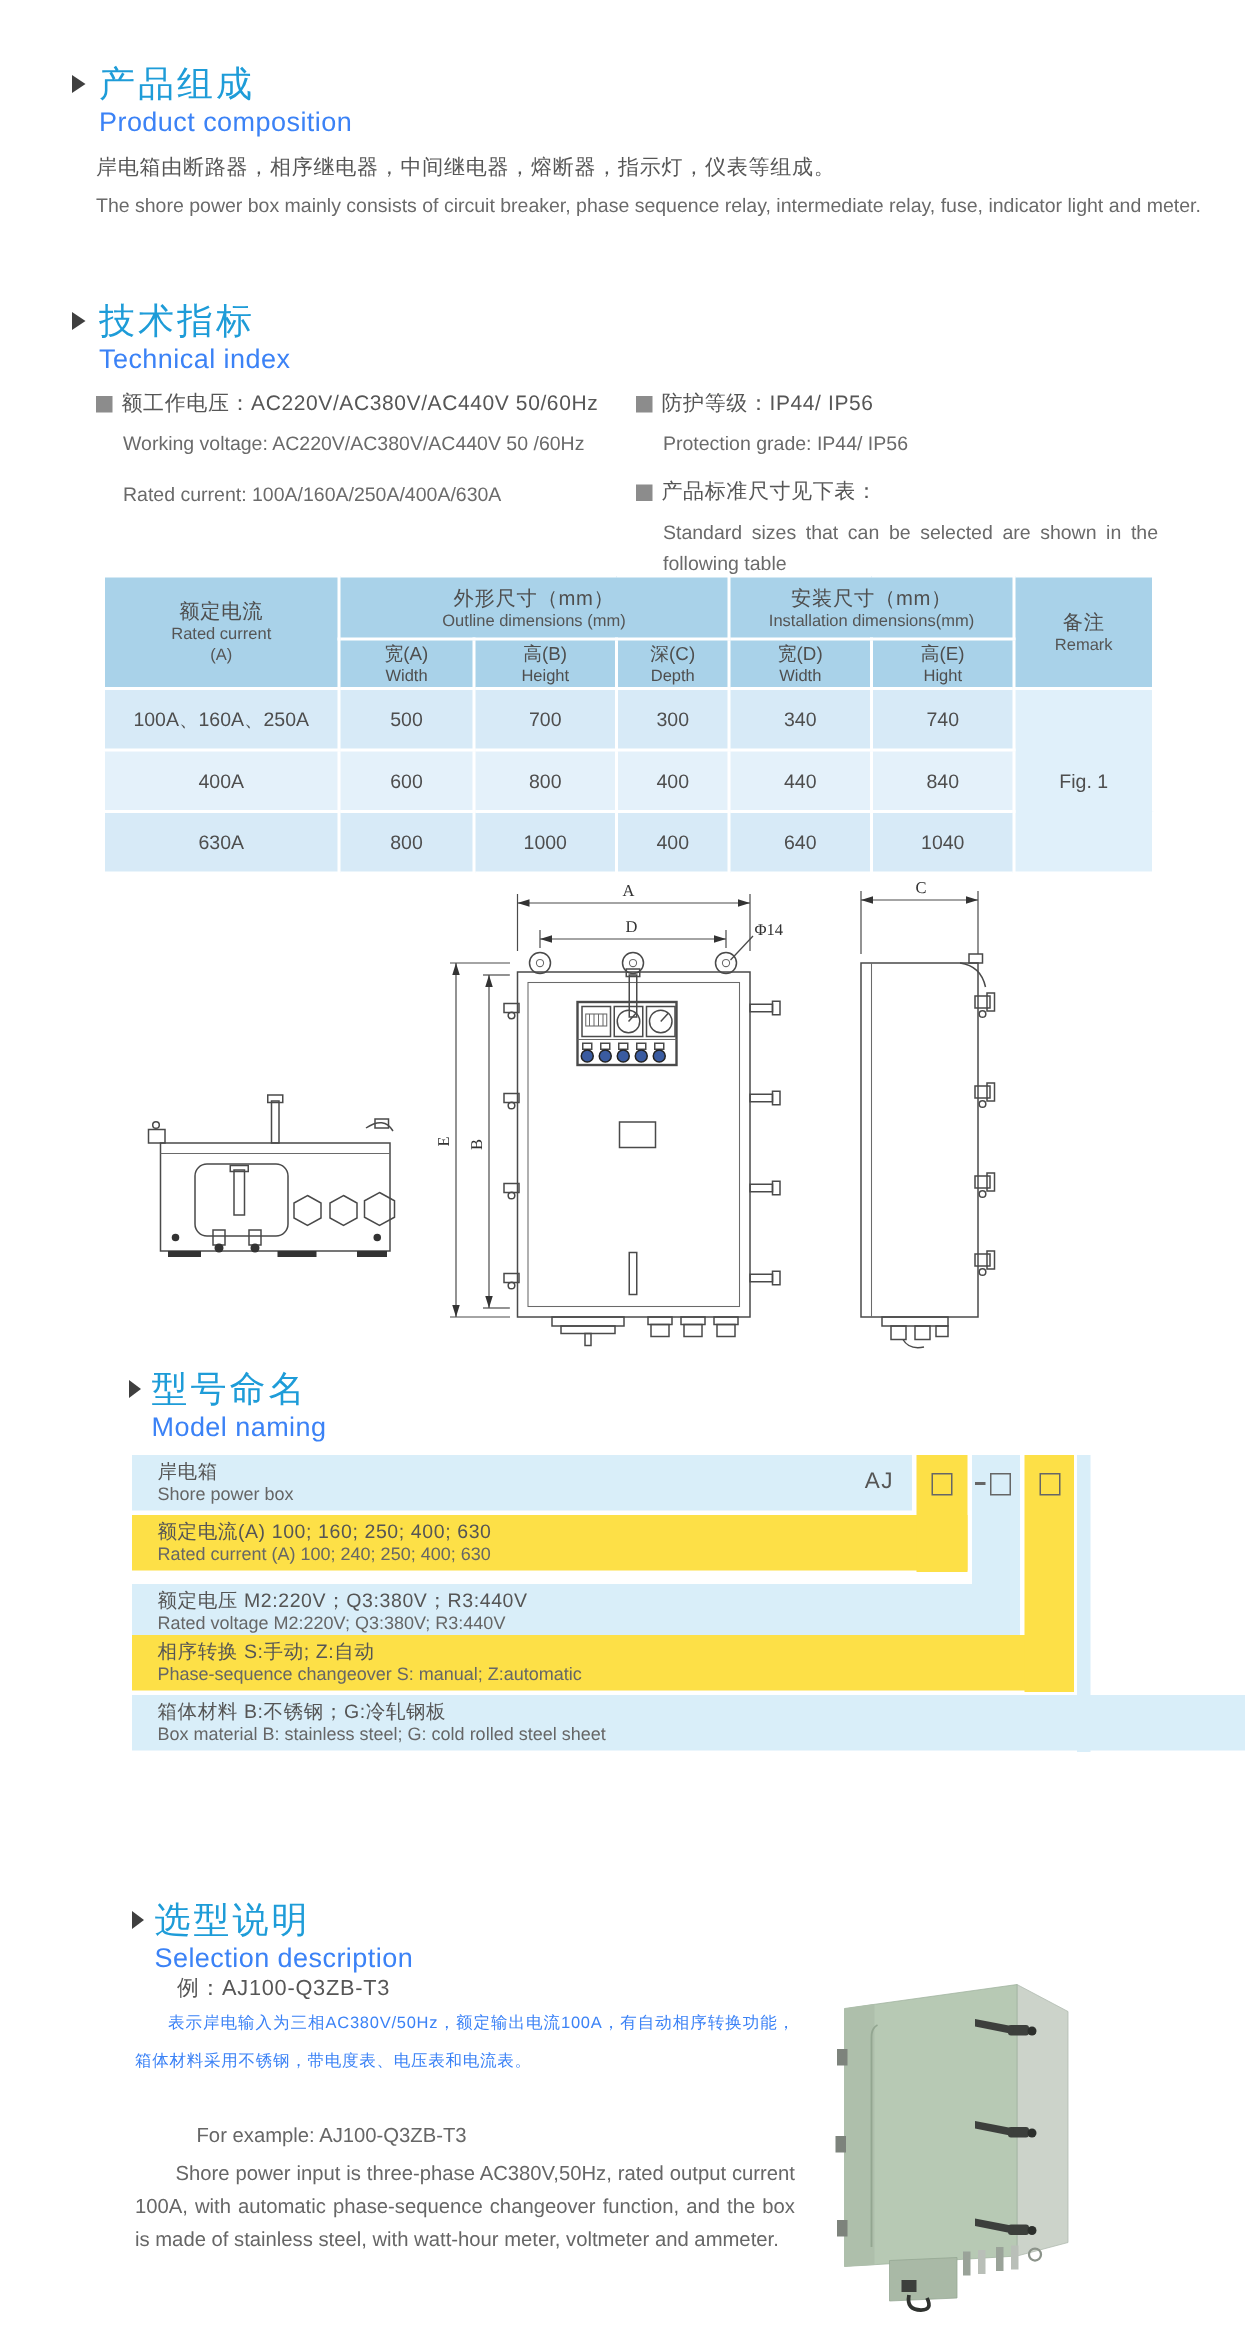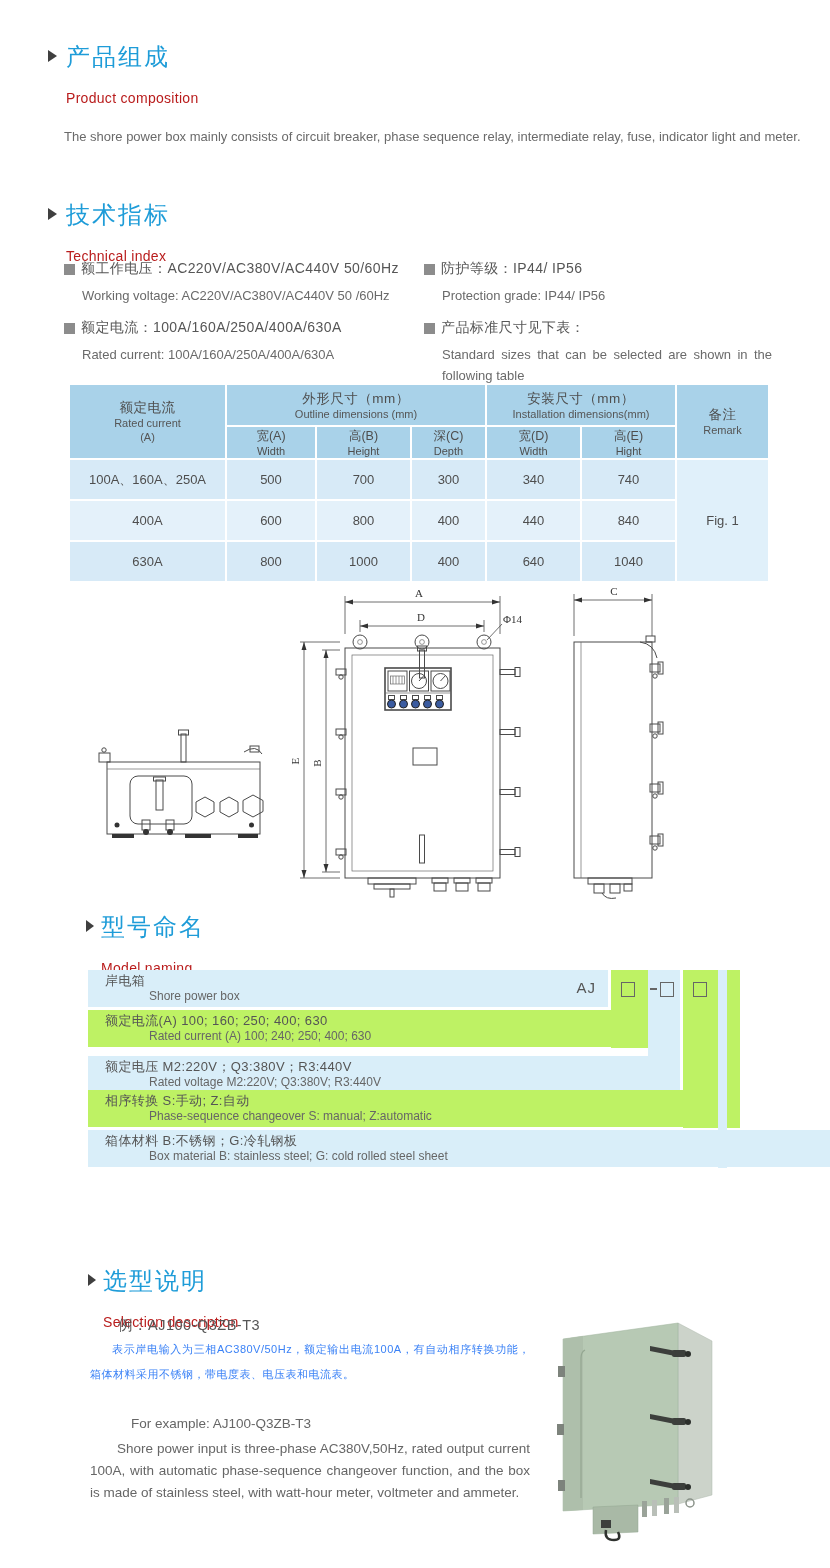--- a/index.html
+++ b/index.html
@@ -4,21 +4,21 @@
 <style>
   html,body{margin:0;padding:0;background:#fff;}
   body{font-family:"Liberation Sans",sans-serif;color:#565656;}
   #page{position:relative;width:830px;height:1568px;background:#fff;overflow:hidden;margin:0 auto;}
 
   
   .sec-head{position:absolute;}
   .sec-head .arrow{position:absolute;left:0;top:6px;width:0;height:0;
     border-left:9px solid #3f3f3f;border-top:6px solid transparent;border-bottom:6px solid transparent;}
   .sec-head .title{margin-left:18px;font-size:24px;letter-spacing:2px;color:#1e9cd8;line-height:26px;}
-  .sec-head .subtitle{margin-left:18px;font-size:14px;color:#b91c1c;margin-top:20px;letter-spacing:.3px;}
+  .sec-head .subtitle{margin-left:18px;font-size:18px;color:#3b82f6;margin-top:1px;letter-spacing:.3px;}
 
   .para-zh{position:absolute;font-size:14px;color:#565656;letter-spacing:.5px;}
   .para-en{position:absolute;font-size:13px;color:#6a6a6a;}
 
   
   .spec-col{position:absolute;width:345px;}
   .spec-item{margin-bottom:13px;}
   .spec-zh{font-size:14px;color:#565656;display:flex;align-items:center;letter-spacing:.4px;}
   .bullet{display:inline-block;width:11px;height:11px;background:#8c8c8c;margin-right:6px;flex:0 0 11px;}
   .spec-en{font-size:13px;color:#6a6a6a;margin:7px 0 0 18px;line-height:21px;text-align:justify;}
@@ -44,25 +44,25 @@
   .ln{stroke:#4a4a4a;stroke-width:1;fill:none;}
   .thin{stroke:#6a6a6a;stroke-width:.7;fill:none;}
   .dim{stroke:#4a4a4a;stroke-width:.8;fill:none;}
   .dimtxt{font-size:11px;fill:#333;font-family:"Liberation Serif",serif;}
   .blk{fill:#333;stroke:none;}
 
   
   #naming{position:absolute;left:88px;top:970px;width:660px;height:240px;}
   .nrow{position:absolute;left:0;height:37px;}
   .nblue{background:#d9eef9;}
-  .ngray{background:#bef264;padding-left:24px;}
+  .ngray{background:#fde047;}
   .ncol{position:absolute;top:0;}
   .nlabel{position:absolute;left:17px;top:3px;line-height:15px;}
   .nlabel .zh{font-size:13px;color:#555;letter-spacing:.4px;display:block;}
-  .nlabel .en{font-size:12px;color:#666;display:block;margin-top:1px;margin-left:44px;}
+  .nlabel .en{font-size:12px;color:#666;display:block;margin-top:1px;}
   .aj{position:absolute;right:12px;top:9px;font-size:15px;color:#555;letter-spacing:1px;}
   .code-box{position:absolute;top:12px;width:12px;height:13px;border:1.5px solid #666;background:transparent;}
   .code-dash{position:absolute;top:18px;width:7px;height:2px;background:#666;}
 
   
   .sel-example{position:absolute;font-size:14.5px;color:#565656;letter-spacing:.5px;}
   .sel-desc-zh{position:absolute;left:90px;top:1337px;width:440px;font-size:11px;color:#3b82f6;
     line-height:25px;text-align:justify;text-indent:2em;letter-spacing:.5px;}
   .sel-example-en{position:absolute;left:131px;top:1416px;font-size:13.5px;color:#666;}
   .sel-desc-en{position:absolute;left:90px;top:1438px;width:440px;font-size:13.5px;color:#666;
@@ -73,41 +73,38 @@
 </head>
 <body>
 
 <div id="page">
 
   <div class="sec-head" style="left:48px;top:44px;">
     <span class="arrow"></span>
     <div class="title">产品组成</div>
     <div class="subtitle">Product  composition</div>
   </div>
+  <div class="para-zh" style="left:64px;top:103px;width:720px;">岸电箱由断路器，相序继电器，中间继电器，熔断器，指示灯，仪表等组成。</div>
   <div class="para-en" style="left:64px;top:129px;width:740px;">The shore power box mainly consists of circuit breaker, phase sequence relay, intermediate relay, fuse, indicator light and meter.</div>
 
   <div class="sec-head" style="left:48px;top:202px;">
     <span class="arrow"></span>
     <div class="title">技术指标</div>
     <div class="subtitle">Technical index</div>
   </div>
 
   <div class="spec-col" style="left:64px;top:260px;">
     <div class="spec-item">
       <div class="spec-zh">
           <span class="bullet"></span>
           <span>额工作电压：AC220V/AC380V/AC440V 50/60Hz</span>
         </div>
       <div class="spec-en">Working voltage: AC220V/AC380V/AC440V 50 /60Hz</div>
     </div>
     <div class="spec-item">
-      <div class="spec-zh">
-          <span class="bullet"></span>
-          <span>额定电流：100A/160A/250A/400A/630A</span>
-        </div>
       <div class="spec-en">Rated current: 100A/160A/250A/400A/630A</div>
     </div>
   </div>
 
   <div class="spec-col" style="left:424px;top:260px;">
     <div class="spec-item">
       <div class="spec-zh">
           <span class="bullet"></span>
           <span>防护等级：IP44/ IP56</span>
         </div>

